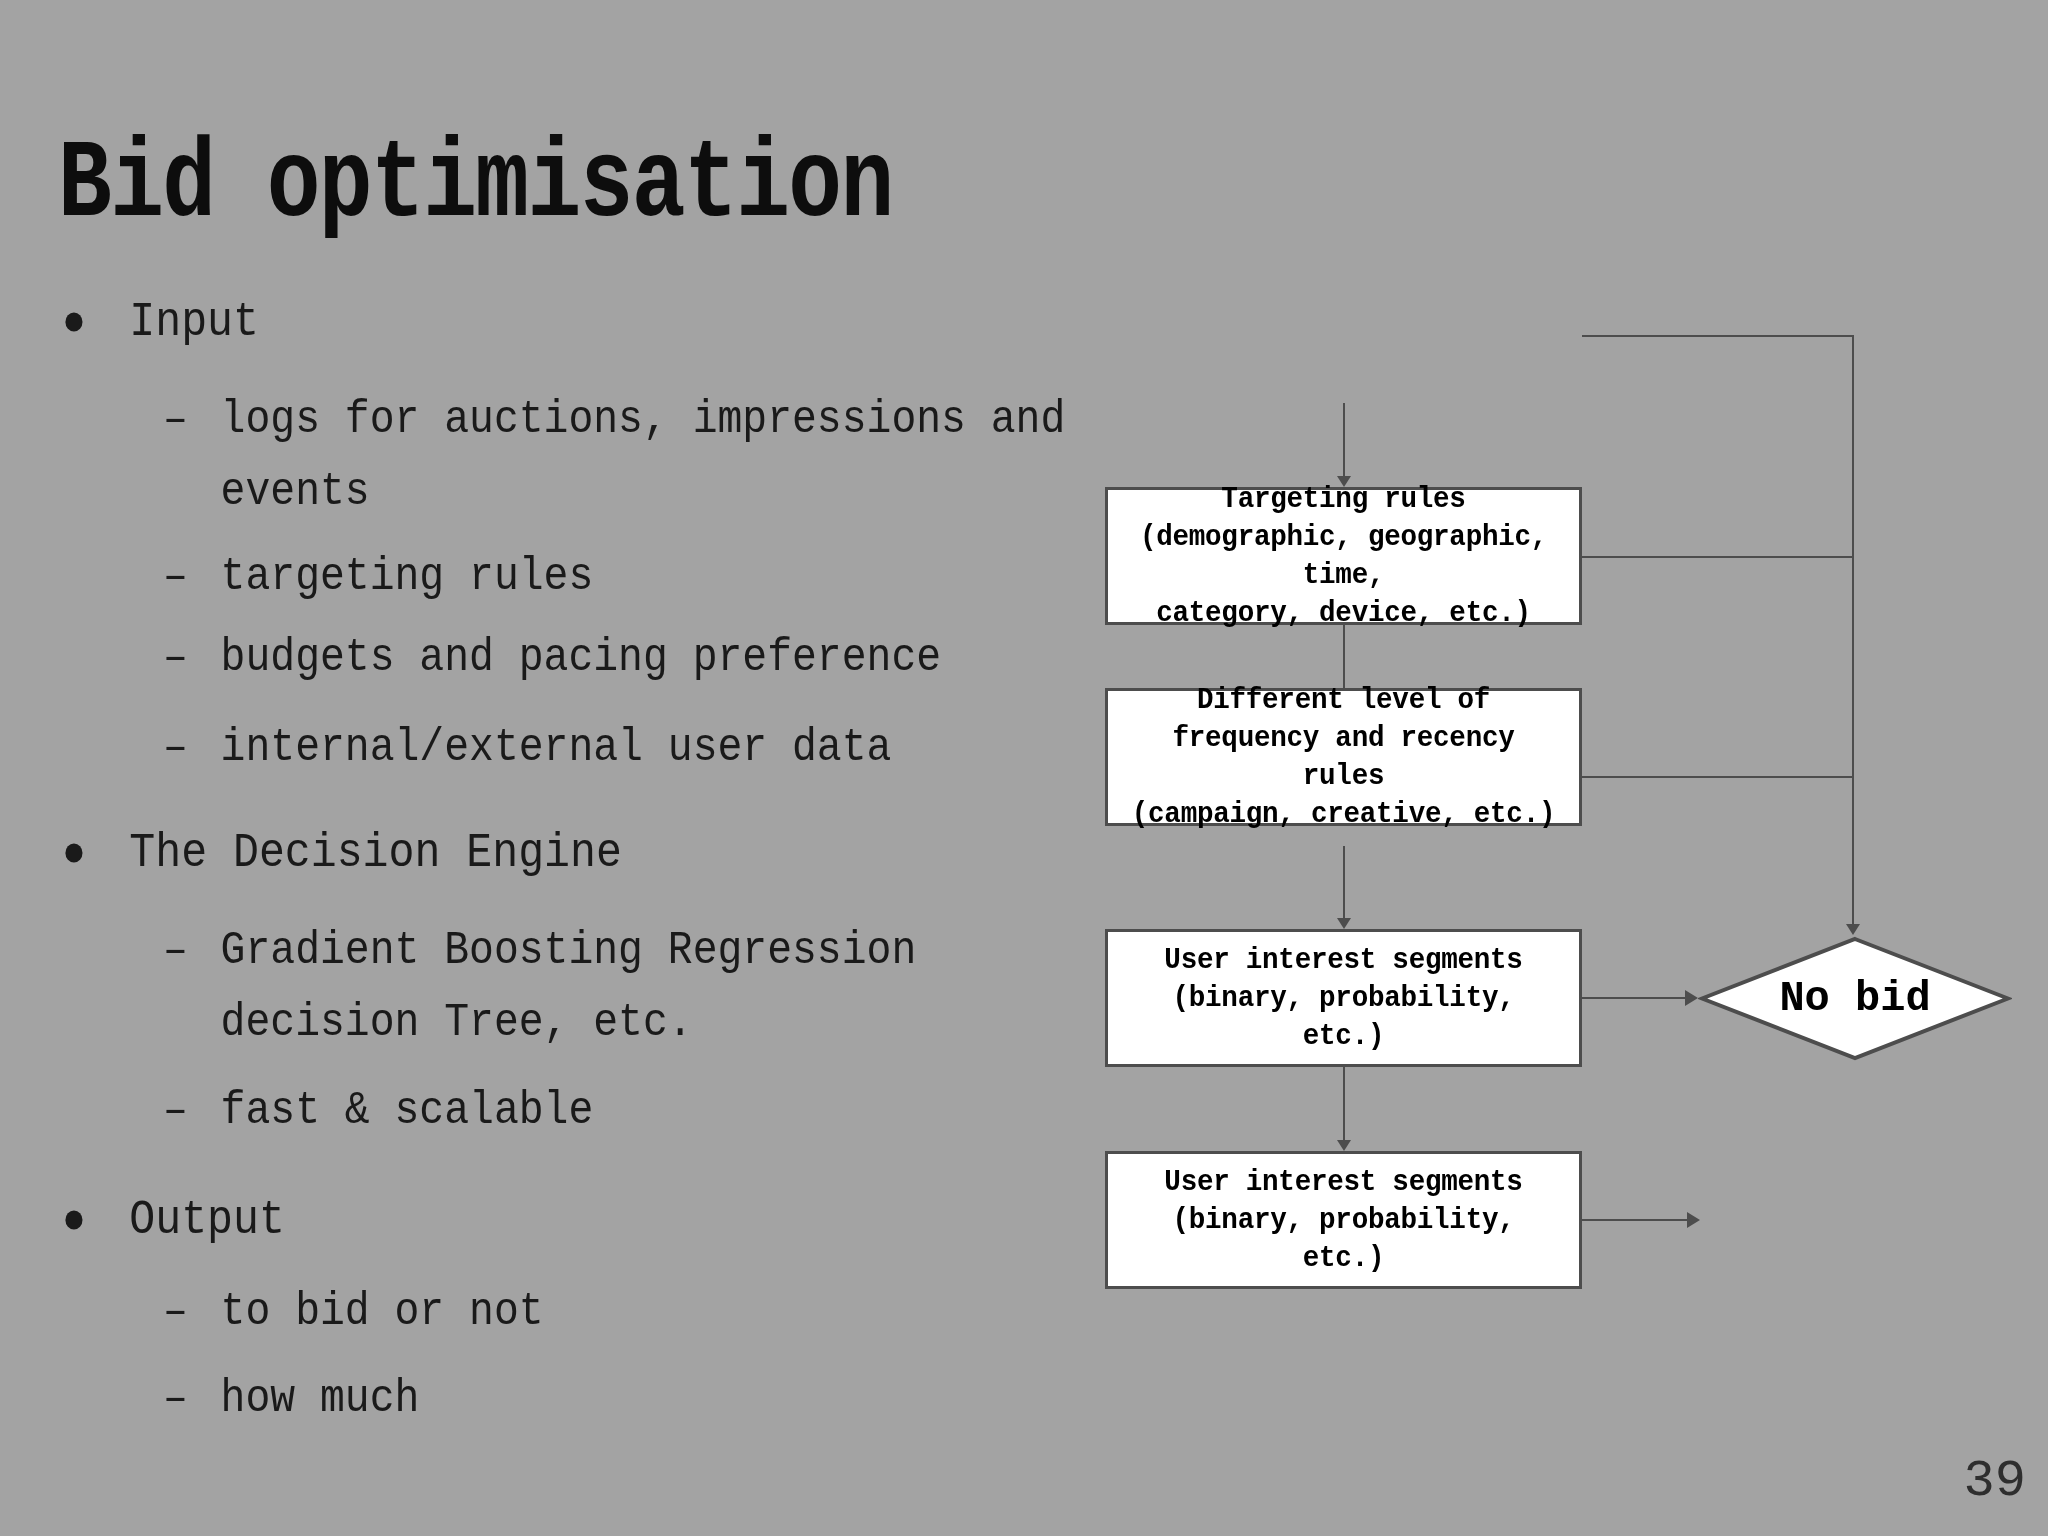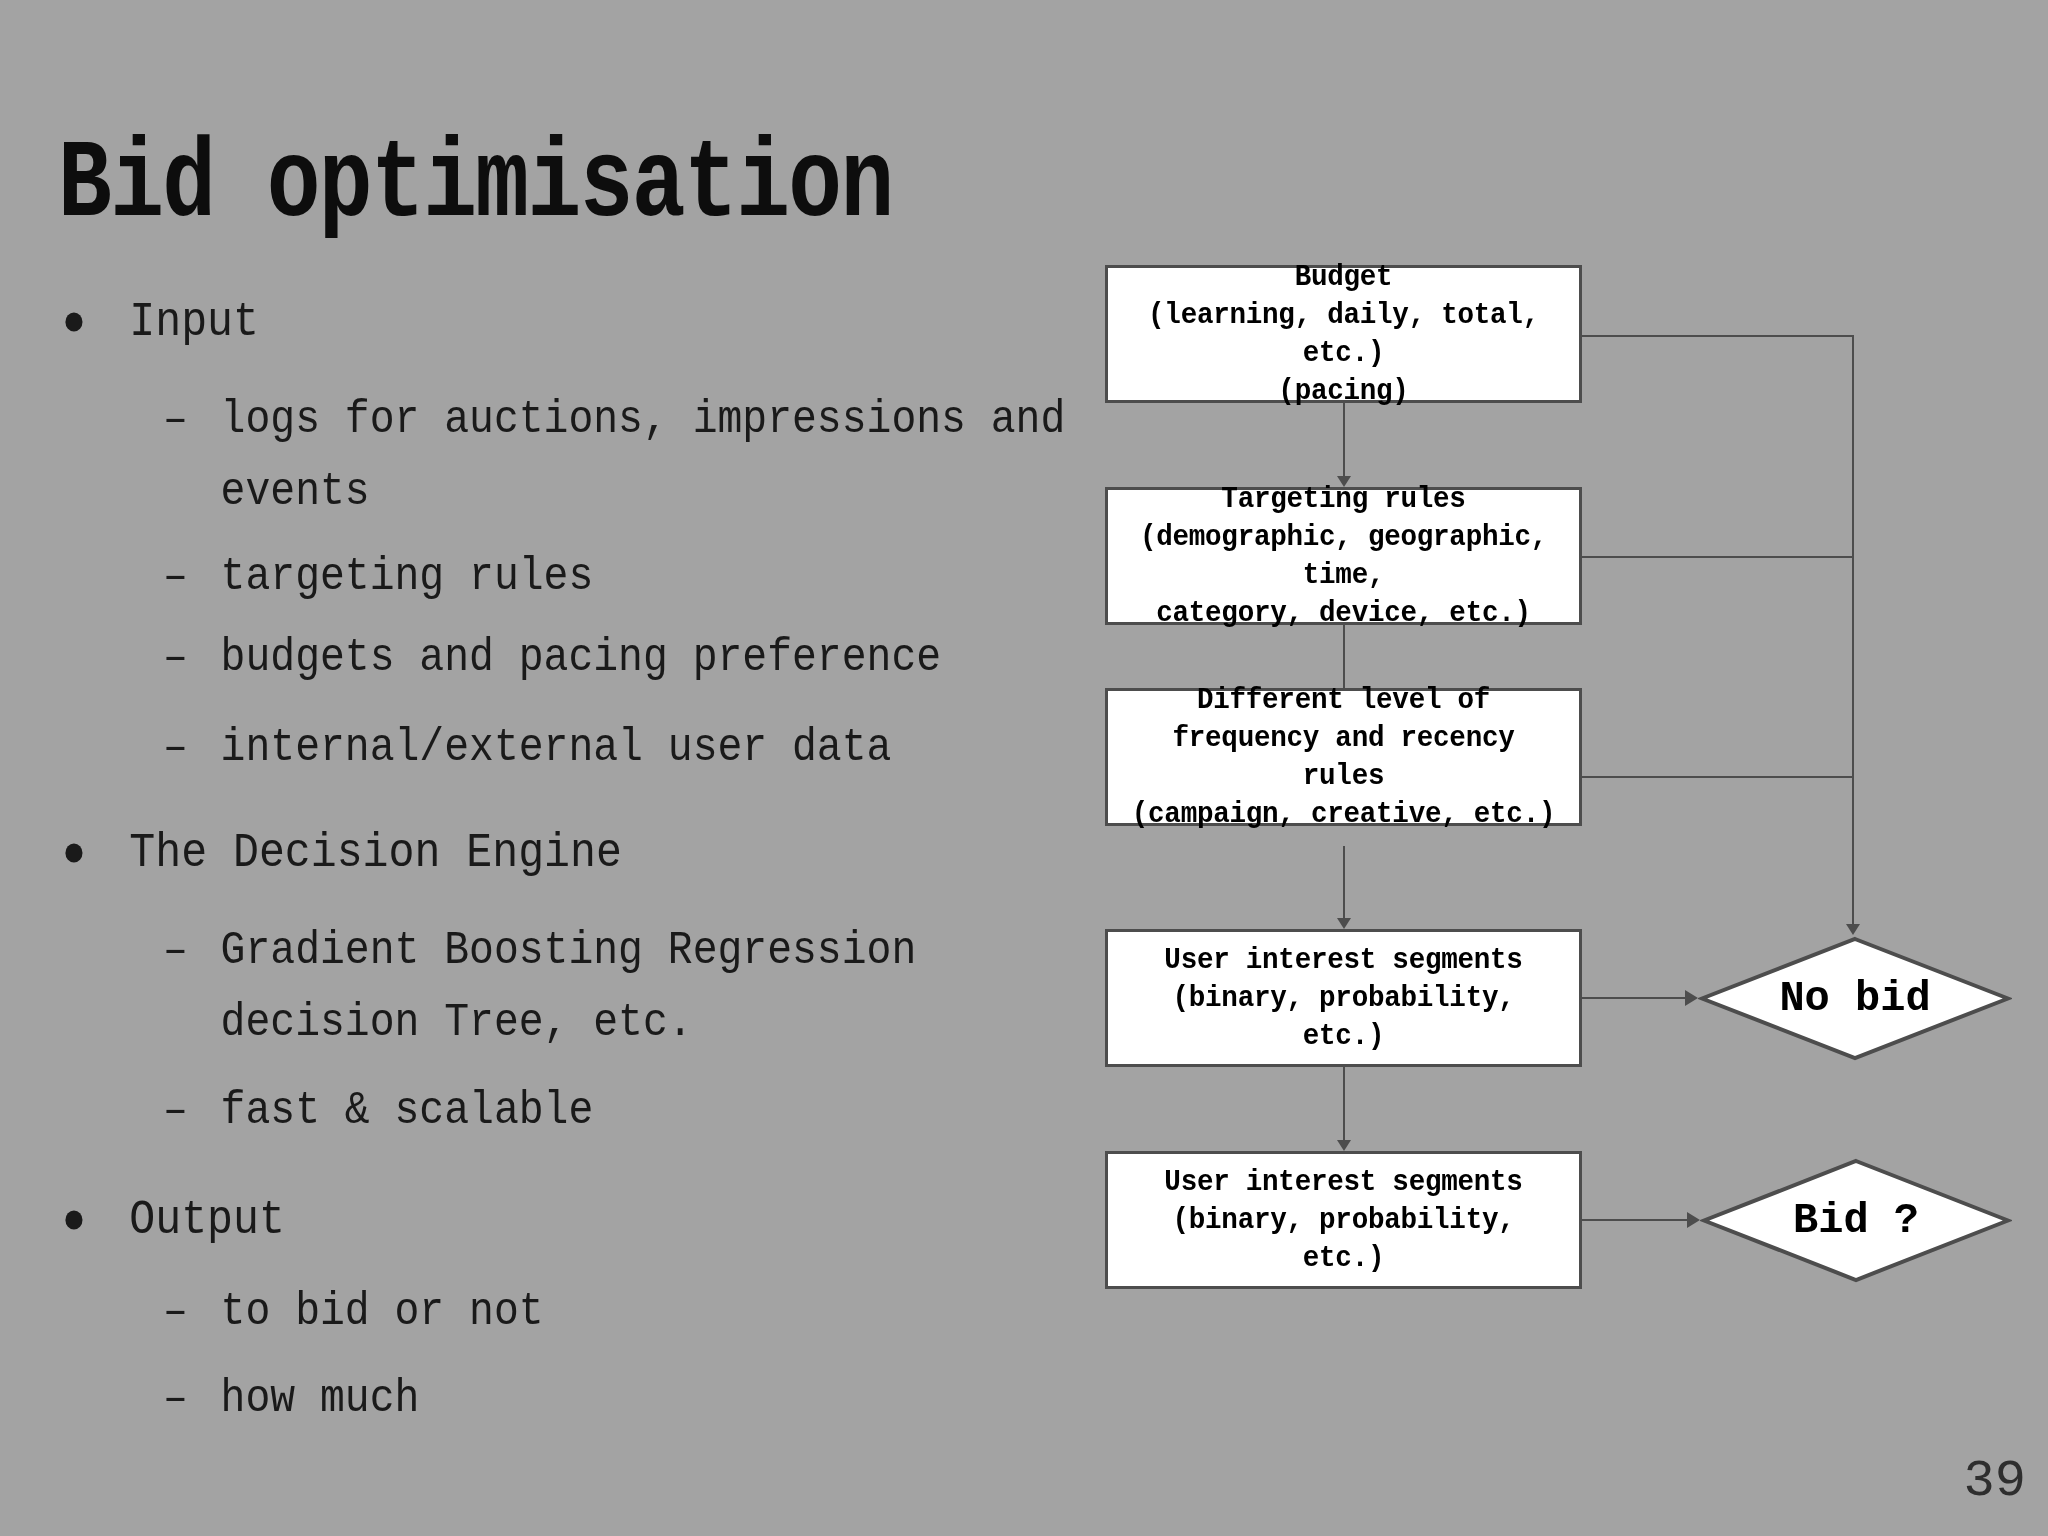--- a/index.html
+++ b/index.html
@@ -135,25 +135,20 @@
   <div class="cline" style="left:1582px;top:776px;width:272px;height:2px;"></div>
 
   <div class="cline" style="left:1852px;top:335px;width:2px;height:590px;"></div>
   <div class="arrow-down" style="left:1846px;top:924px;"></div>
 
   <div class="cline" style="left:1582px;top:997px;width:106px;height:2px;"></div>
   <div class="arrow-right" style="left:1685px;top:990px;"></div>
   <div class="cline" style="left:1582px;top:1219px;width:108px;height:2px;"></div>
   <div class="arrow-right" style="left:1687px;top:1212px;"></div>
 
-  <div class="fbox" style="top:265px;">
-    <span class="btxt">Budget
-(learning, daily, total, etc.)
-(pacing)</span>
-  </div>
   <div class="fbox" style="top:487px;">
     <span class="btxt">Targeting rules
 (demographic, geographic, time,
 category, device, etc.)</span>
   </div>
   <div class="fbox" style="top:688px;">
     <span class="btxt">Different level of
 frequency and recency rules
 (campaign, creative, etc.)</span>
   </div>
@@ -165,22 +160,16 @@
     <span class="btxt">User interest segments
 (binary, probability, etc.)</span>
   </div>
 
   <div class="diamond" style="left:1698px;top:936px;width:314px;height:125px;">
     <svg width="314" height="125" viewBox="0 0 314 125">
       <polygon points="157,3 310,62.5 157,122 4,62.5" fill="#ffffff" stroke="#4d4d4d" stroke-width="4"></polygon>
     </svg>
     <div class="dlabel">No bid</div>
   </div>
-  <div class="diamond" style="left:1700px;top:1158px;width:312px;height:125px;">
-    <svg width="312" height="125" viewBox="0 0 312 125">
-      <polygon points="156,3 308,62.5 156,122 4,62.5" fill="#ffffff" stroke="#4d4d4d" stroke-width="4"></polygon>
-    </svg>
-    <div class="dlabel">Bid ?</div>
-  </div>
 
   <div class="pagenum">39</div>
 
 </div>
 
 </body></html>

